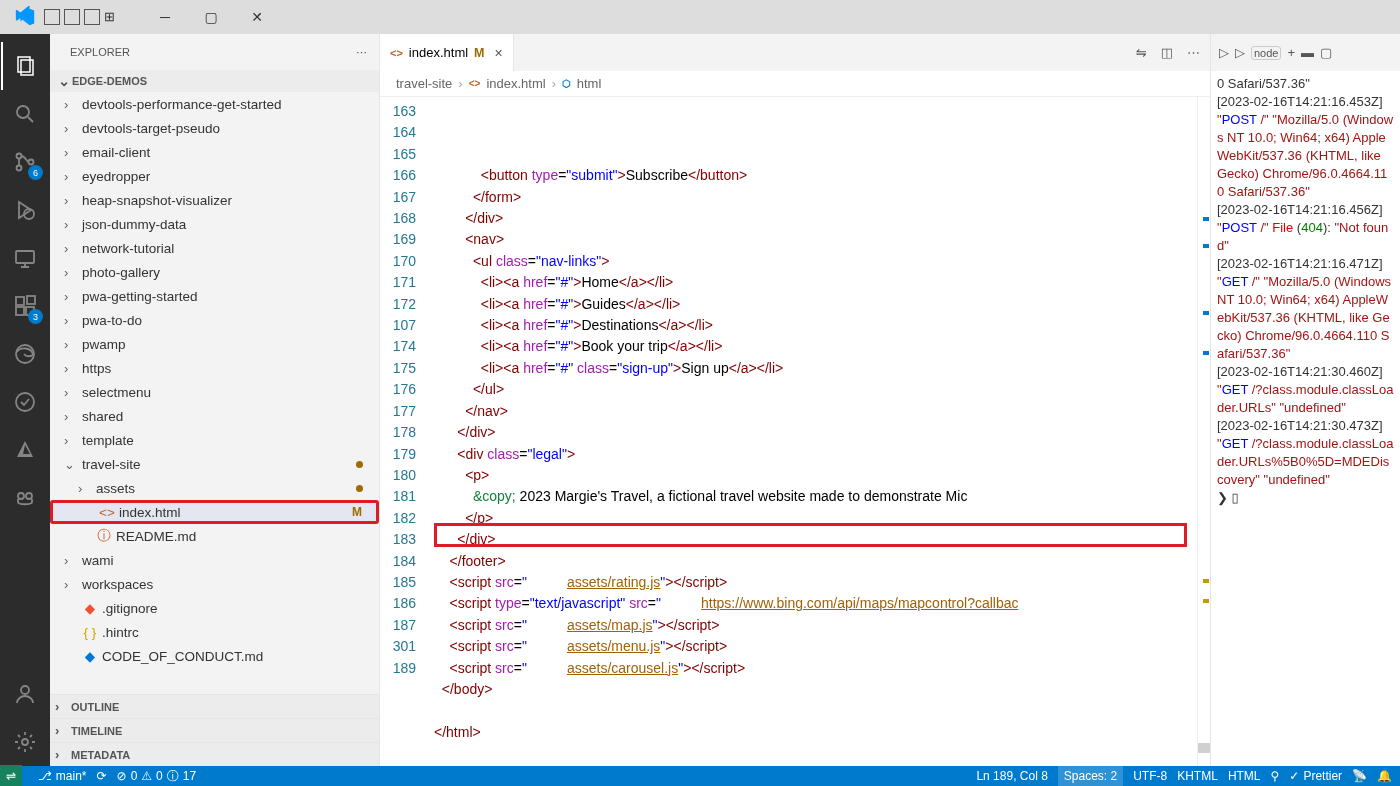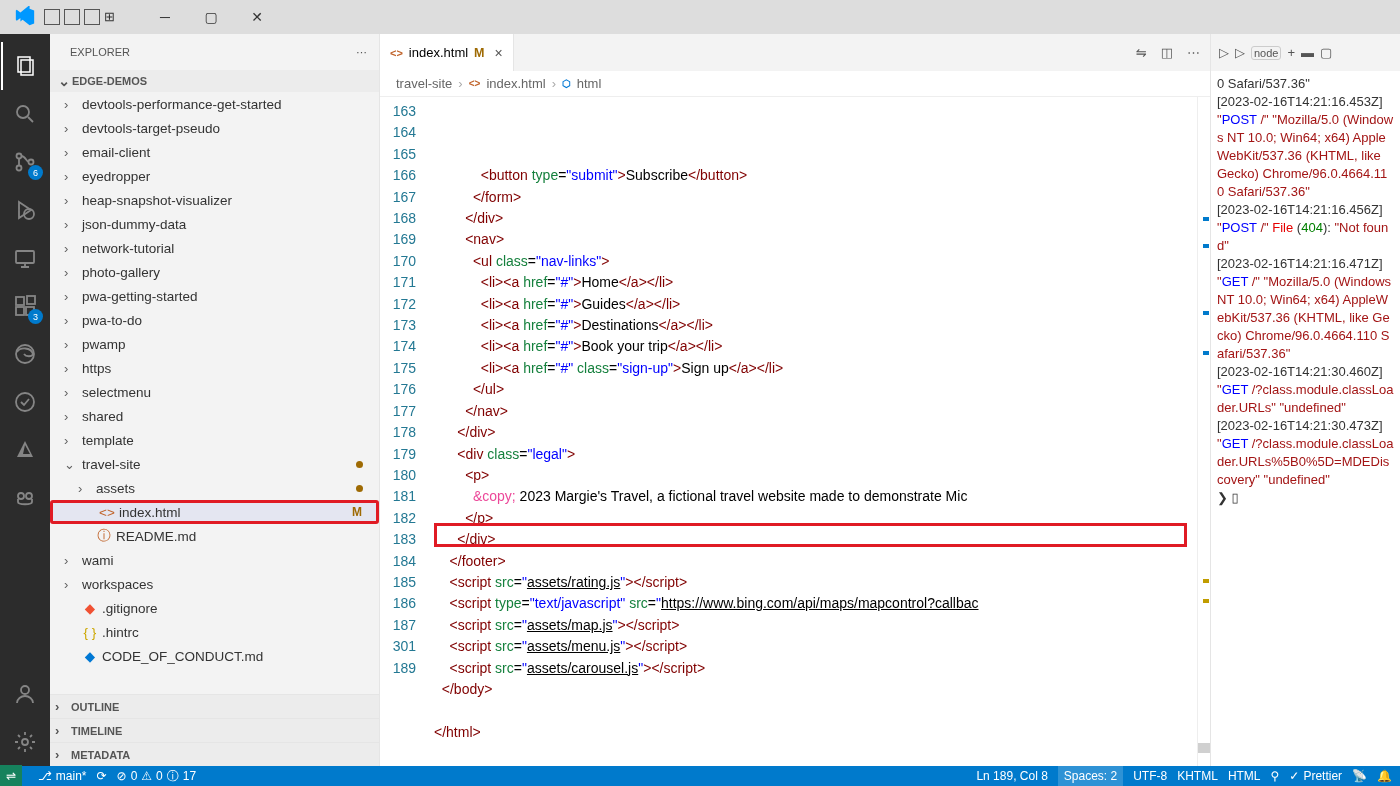--- a/index.html
+++ b/index.html
@@ -55,24 +55,24 @@
 .tab .x { color:#555; margin-left:4px; font-size:14px;}
 .tabs .actions { margin-left:auto; display:flex; align-items:center; gap:14px; padding-right:10px; color:#555; }
 .breadcrumb { height:26px; display:flex; align-items:center; padding-left:16px; gap:6px; font-size:13px; color:#666; background:#fff; border-bottom:1px solid #eee;}
 .breadcrumb .ic { color:#c0632a; font-weight:700; font-size:10px;}
 .breadcrumb .sep { color:#aaa; }
 
 .codewrap { flex:1; display:flex; overflow:hidden; position:relative;}
 .gutter { width:54px; text-align:right; padding-right:18px; color:#237893; font-size:14px; font-family:Consolas,monospace; line-height:21.4px; padding-top:4px; background:#fff;}
 .code { flex:1; font-family:Consolas,monospace; font-size:14px; line-height:21.4px; padding-top:4px; white-space:pre; position:relative; overflow:hidden;}
 .t-tag { color:#800000; }
-.t-attr { color:#15803d; }
+.t-attr { color:#a21caf; }
 .t-str { color:#0000ff; }
-.t-link { color:#000000; text-decoration:underline; }
-.t-ent { color:#ec4899; }
+.t-link { color:#a16207; text-decoration:underline;margin-left:40px; }
+.t-ent { color:#15803d; }
 .t-pn { color:#800000; }
 .code .hl-line { position:absolute; left:0; right:10px; border:3px solid #e01b24; }
 .minimap { width:13px; background:#fff; position:relative; border-left:1px solid #eee;}
 .minimap .mk { position:absolute; right:1px; width:6px; height:4px; background:#007acc;}
 .minimap .mk.y { background:#c19c00;}
 .minimap .sl { position:absolute; right:0; width:12px; height:10px; background:rgba(100,100,100,.3); }
 
 
 .rpanel { width:190px; background:#fff; border-left:1px solid #e5e5e5; display:flex; flex-direction:column; font-family:Consolas,monospace; font-size:13px;}
 .rpanel .tb { height:37px; background:#f3f3f3; display:flex; align-items:center; gap:6px; padding:0 8px; color:#555;}
@@ -349,21 +349,21 @@
           <div>163</div>
           <div>164</div>
           <div>165</div>
           <div>166</div>
           <div>167</div>
           <div>168</div>
           <div>169</div>
           <div>170</div>
           <div>171</div>
           <div>172</div>
-          <div>173</div>
+          <div>107</div>
           <div>174</div>
           <div>175</div>
           <div>176</div>
           <div>177</div>
           <div>178</div>
           <div>179</div>
           <div>180</div>
           <div>181</div>
           <div>182</div>
           <div>183</div>

